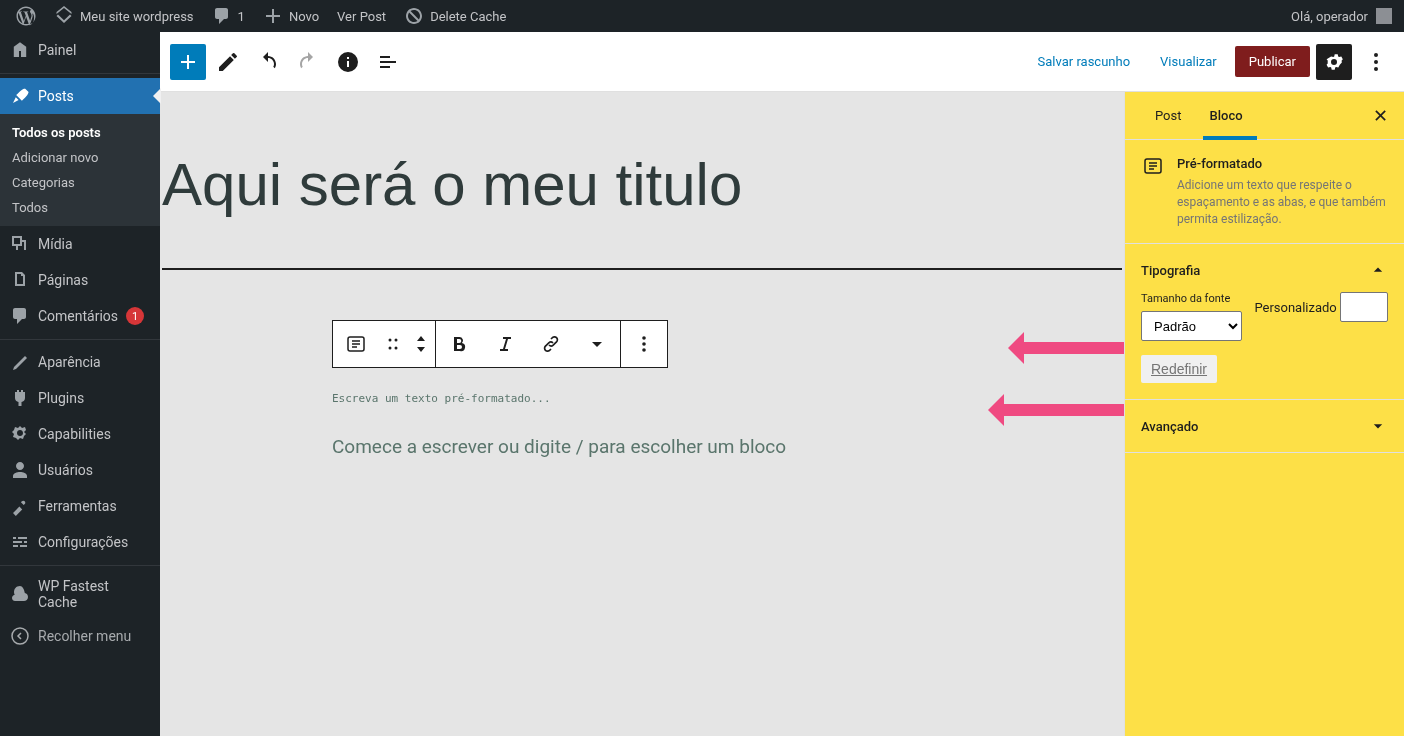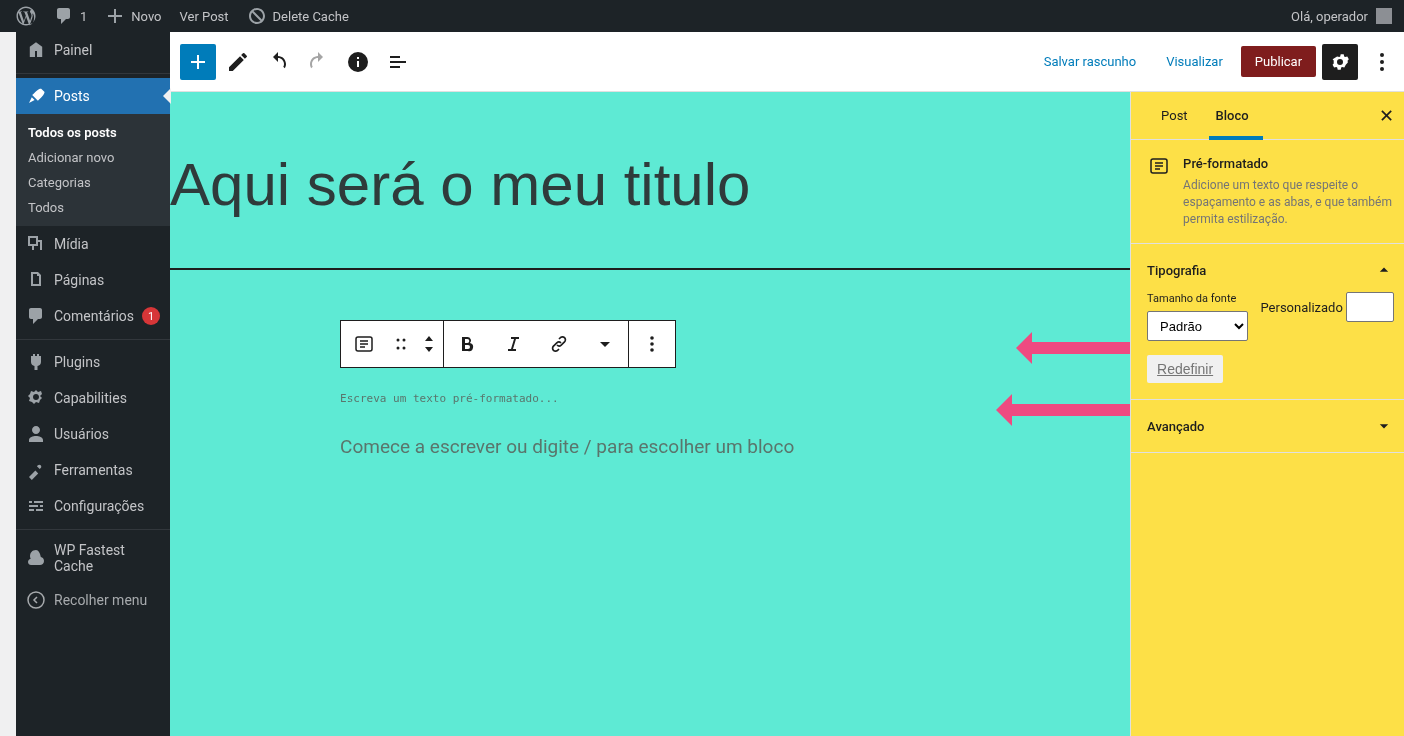--- a/index.html
+++ b/index.html
@@ -26,21 +26,21 @@
   .admin-bar .left { display: flex; align-items: center; gap: 2px; }
   .admin-bar .item {
     display: flex; align-items: center; gap: 6px;
     padding: 0 8px; height: 32px; cursor: pointer;
   }
   .admin-bar .right { margin-left: auto; display: flex; align-items: center; gap: 8px; padding-right: 4px;}
   .avatar-sq { width: 16px; height: 16px; background: #8c8f94; }
   .admin-bar svg { fill: #9ca2a7; }
 
   
-  .shell { display: flex; height: calc(100% - 32px); margin-left: 16px; }
+  .shell { display: flex; height: calc(100% - 32px); }
   .sidebar {
     width: 160px;
     background: #1d2327;
     color: #c3c4c7;
     display: flex;
     flex-direction: column;
     font-size: 14px;
   }
   .sidebar .menu-item {
     display: flex; align-items: center; gap: 8px;
@@ -85,21 +85,21 @@
   .btn-square-dark svg{ fill:#fff; width:24px; height:24px;}
 
   .editor-body { flex:1; display:flex; overflow:hidden; }
   .canvas-scroll{
     flex:1; overflow-y:scroll; background:#fff;
   }
   .canvas-scroll::-webkit-scrollbar{ width:17px; }
   .canvas-scroll::-webkit-scrollbar-track{ background:#f0f0f0;}
   .canvas-scroll::-webkit-scrollbar-thumb{ background:#c0c0c0;}
   .canvas {
-    background:#5eead4; min-height:100%; padding:40px 0 80px;
+    background:#e5e5e5; min-height:100%; padding:40px 0 80px;
     display:flex; flex-direction:column; align-items:center;
   }
   .canvas-inner { width: 960px; }
   .post-title{
     font-family: "Segoe UI", -apple-system, sans-serif;
     font-size: 60px; font-weight:300; color:#2f3b3b; line-height:1.1;
     padding: 20px 0;
   }
   .hr{ height:2px; background:#1e1e1e; margin: 30px 0 50px;}
 
@@ -168,20 +168,26 @@
 
 <div class="admin-bar">
   <div class="left">
     <div class="item">
       <svg viewBox="0 0 20 20" width="20" height="20">
           <path d="M10 .5C4.8.5.5 4.8.5 10S4.8 19.5 10 19.5 19.5 15.2 19.5 10 15.2.5 10 .5zM1.9 10c0-1.1.2-2.2.7-3.2l3.9 10.6C3.7 16 1.9 13.2 1.9 10zm8.1 8.1c-.8 0-1.6-.1-2.3-.3l2.4-7.1 2.5 6.9c0 .1 0 .1.1.1-.9.3-1.8.4-2.7.4zm1.1-11.9c.5 0 .9-.1.9-.1.4 0 .4-.7-.1-.6 0 0-1.3.1-2.2.1-.8 0-2.1-.1-2.1-.1-.4 0-.5.6 0 .6 0 0 .4.1.9.1l1.3 3.5L7.9 15l-3-8.8c.5 0 .9-.1.9-.1.4 0 .4-.7-.1-.6 0 0-1.3.1-2.2.1h-.3C4.6 3.4 7.1 1.9 10 1.9c2.1 0 4.1.8 5.5 2.1h-.1c-.8 0-1.4.7-1.4 1.4 0 .7.4 1.2.8 1.9.3.5.7 1.2.7 2.2 0 .7-.2 1.6-.6 2.6l-.8 2.7-3-8.6zm6 1.5c.7 1.3 1 2.7 1 4.3 0 3.3-1.8 6.2-4.5 7.6l2.5-7.2c.5-1.2.6-2.1.6-2.9 0-.7-.2-1.3-.6-1.8z"></path>
         </svg>
     </div>
     <div class="item">
       <svg viewBox="0 0 20 20" width="20" height="20">
+          <path d="M16 8.5l1.5 1.4-7.5 7.1-7.5-7.1L4 8.5l6 5.7 6-5.7zM2.5 6L10 0l7.5 6v2L10 2 2.5 8V6z"></path>
+        </svg>
+      <span>Meu site wordpress</span>
+    </div>
+    <div class="item">
+      <svg viewBox="0 0 20 20" width="20" height="20">
           <path d="M5 2h9c1.1 0 2 .9 2 2v7c0 1.1-.9 2-2 2h-2l-5 5v-5H5c-1.1 0-2-.9-2-2V4c0-1.1.9-2 2-2z"></path>
         </svg>
       <span>1</span>
     </div>
     <div class="item">
       <svg viewBox="0 0 20 20" width="20" height="20">
           <path d="M11 9V3H9v6H3v2h6v6h2v-6h6V9h-6z"></path>
         </svg>
       <span>Novo</span>
     </div>
@@ -236,20 +242,26 @@
       <span>Páginas</span>
     </div>
     <div class="menu-item">
       <svg viewBox="0 0 20 20">
           <path d="M5 2h9c1.1 0 2 .9 2 2v7c0 1.1-.9 2-2 2h-2l-5 5v-5H5c-1.1 0-2-.9-2-2V4c0-1.1.9-2 2-2z"></path>
         </svg>
       <span>Comentários</span>
       <span class="badge-red">1</span>
     </div>
     <div class="sep"></div>
+    <div class="menu-item">
+      <svg viewBox="0 0 20 20">
+          <path d="M4 15l11-11 2 2-11 11-3 1 1-3z"></path>
+        </svg>
+      <span>Aparência</span>
+    </div>
     <div class="menu-item">
       <svg viewBox="0 0 20 20">
           <path d="M13 4V2h-2v2H9V2H7v2H5v6c0 2 1.5 3.7 3.5 4v4h3v-4c2-.3 3.5-2 3.5-4V4h-2z"></path>
         </svg>
       <span>Plugins</span>
     </div>
     <div class="menu-item">
       <svg viewBox="0 0 20 20">
           <path d="M16 6l-1-3-3 1-2-2-2 2-3-1-1 3-2 2 2 2-1 3 3 1 2 2 2-2 3 1 1-3 2-2-2-2zm-6 6c-1.7 0-3-1.3-3-3s1.3-3 3-3 3 1.3 3 3-1.3 3-3 3z"></path>
         </svg>

